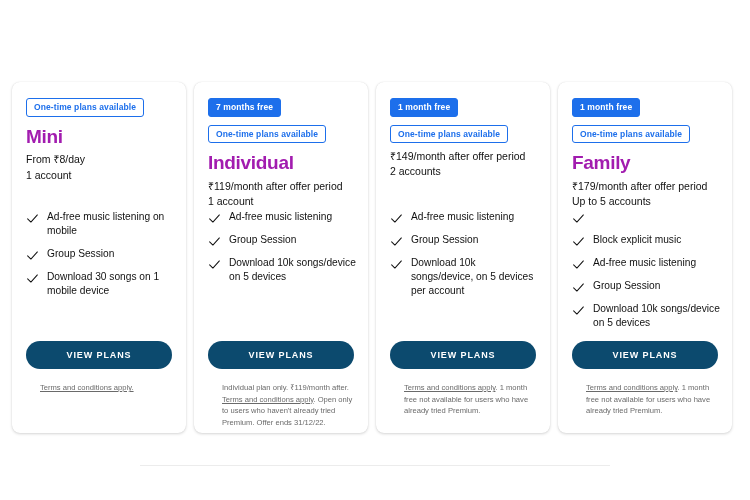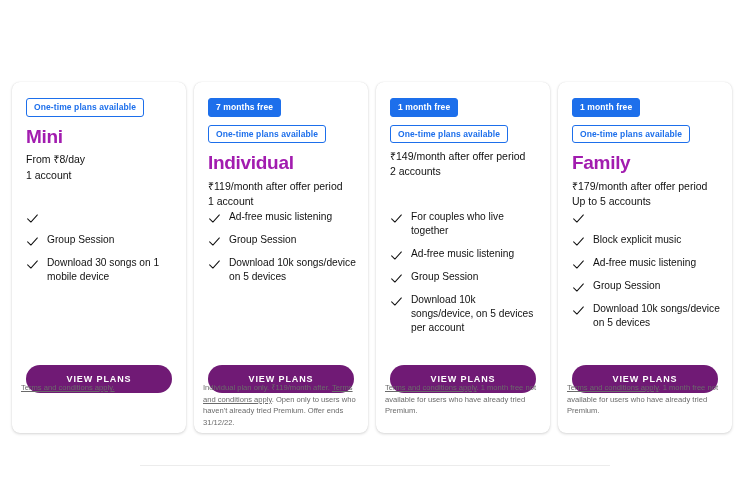--- a/index.html
+++ b/index.html
@@ -116,38 +116,38 @@
   }
   .feature-text {
     font-size: 10.2px;
     line-height: 1.36;
     color: #111111;
   }
 
   .view-plans-btn {
     position: absolute;
     left: 14px;
-    bottom: 40px;
+    bottom: 64px;
     width: 146px;
     height: 28px;
     border: none;
     border-radius: 999px;
-    background: #701a75;
+    background: #0c4a6e;
     color: #ffffff;
     font-family: "Liberation Sans", sans-serif;
     font-size: 9px;
     font-weight: bold;
     letter-spacing: 0.9px;
     cursor: pointer;
     padding: 0;
   }
 
   .card-footer {
     position: absolute;
-    left: 9px;
+    left: 28px;
     right: 11px;
     top: 300px;
     font-size: 7.6px;
     line-height: 1.52;
     color: #6a6a6a;
   }
   .terms-link {
     color: #6a6a6a;
     text-decoration: underline;
     cursor: pointer;
@@ -171,20 +171,21 @@
       <div class="plan-card">
         <div class="badge-stack"><span class="badge badge-outline">One-time plans available</span><br></div>
         <div class="plan-name">Mini</div>
         <div class="plan-price">From ₹8/day</div>
         <div class="plan-accounts">1 account</div>
         <ul class="features">
           <li class="feature-item">
             <span class="check-icon"><svg viewBox="0 0 16 16" width="13" height="13" aria-hidden="true">
                 <path d="M2 8.4 L6 12.4 L14 3.6" fill="none" stroke="#111111" stroke-width="1.25" stroke-linecap="round" stroke-linejoin="round"></path>
               </svg></span>
+            <span class="feature-text">Ad-free music listening on mobile</span>
           </li>
           <li class="feature-item">
             <span class="check-icon"><svg viewBox="0 0 16 16" width="13" height="13" aria-hidden="true">
                 <path d="M2 8.4 L6 12.4 L14 3.6" fill="none" stroke="#111111" stroke-width="1.25" stroke-linecap="round" stroke-linejoin="round"></path>
               </svg></span>
             <span class="feature-text">Group Session</span>
           </li>
           <li class="feature-item">
             <span class="check-icon"><svg viewBox="0 0 16 16" width="13" height="13" aria-hidden="true">
                 <path d="M2 8.4 L6 12.4 L14 3.6" fill="none" stroke="#111111" stroke-width="1.25" stroke-linecap="round" stroke-linejoin="round"></path>
@@ -225,26 +226,20 @@
       </div>
       <div class="plan-card">
         <div class="badge-stack"><span class="badge badge-filled">1 month free</span><br><span class="badge badge-outline">One-time plans available</span><br></div>
         <div class="plan-price">₹149/month after offer period</div>
         <div class="plan-accounts">2 accounts</div>
         <ul class="features">
           <li class="feature-item">
             <span class="check-icon"><svg viewBox="0 0 16 16" width="13" height="13" aria-hidden="true">
                 <path d="M2 8.4 L6 12.4 L14 3.6" fill="none" stroke="#111111" stroke-width="1.25" stroke-linecap="round" stroke-linejoin="round"></path>
               </svg></span>
-            <span class="feature-text">For couples who live together</span>
-          </li>
-          <li class="feature-item">
-            <span class="check-icon"><svg viewBox="0 0 16 16" width="13" height="13" aria-hidden="true">
-                <path d="M2 8.4 L6 12.4 L14 3.6" fill="none" stroke="#111111" stroke-width="1.25" stroke-linecap="round" stroke-linejoin="round"></path>
-              </svg></span>
             <span class="feature-text">Ad-free music listening</span>
           </li>
           <li class="feature-item">
             <span class="check-icon"><svg viewBox="0 0 16 16" width="13" height="13" aria-hidden="true">
                 <path d="M2 8.4 L6 12.4 L14 3.6" fill="none" stroke="#111111" stroke-width="1.25" stroke-linecap="round" stroke-linejoin="round"></path>
               </svg></span>
             <span class="feature-text">Group Session</span>
           </li>
           <li class="feature-item">
             <span class="check-icon"><svg viewBox="0 0 16 16" width="13" height="13" aria-hidden="true">

